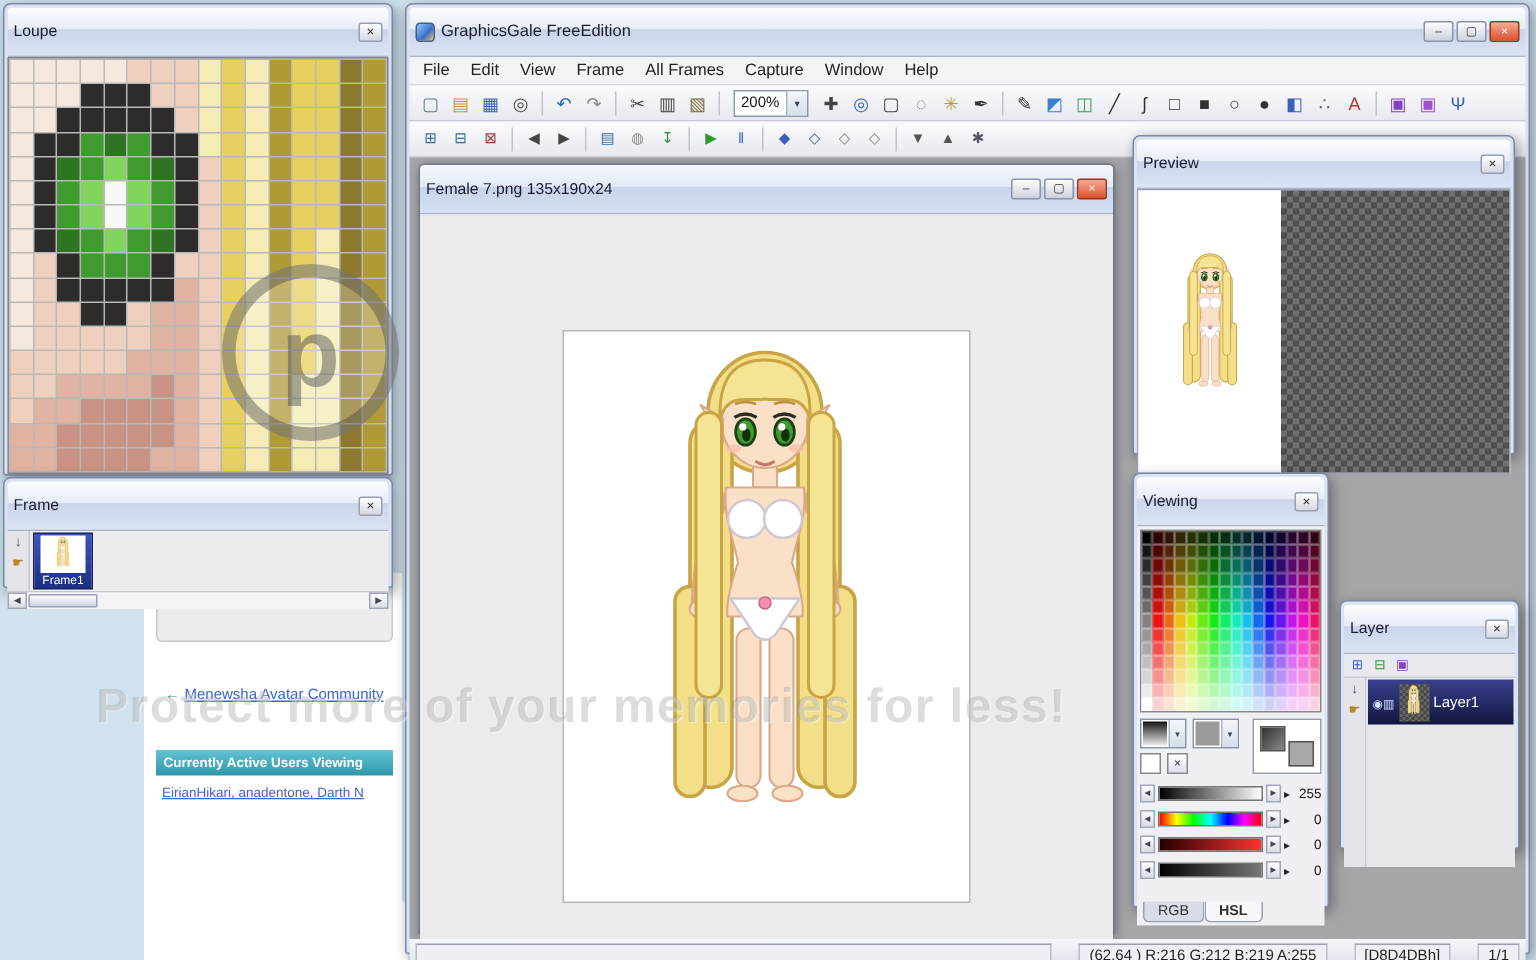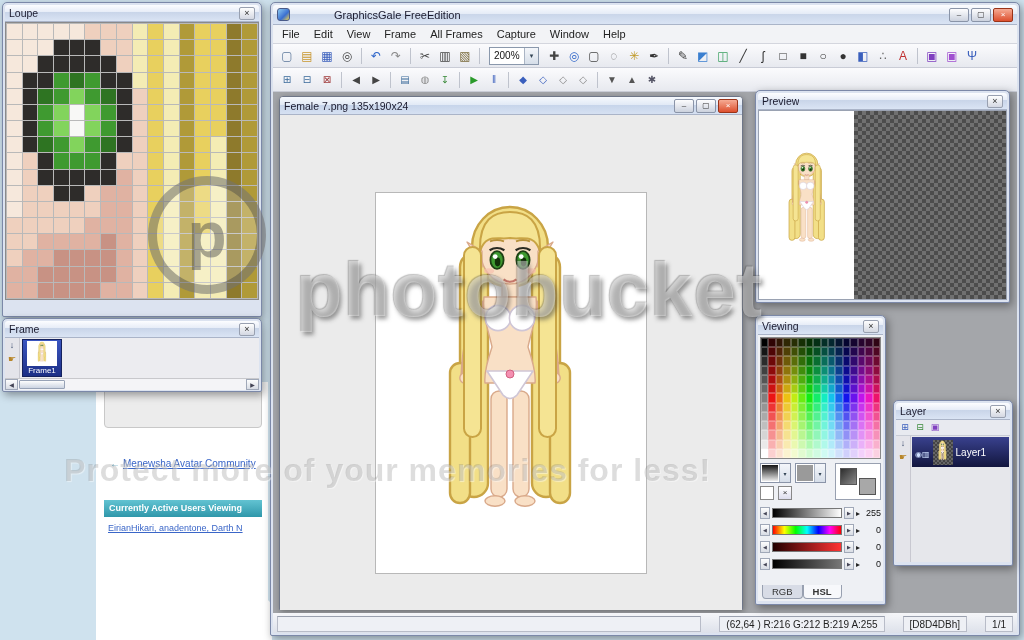--- a/index.html
+++ b/index.html
@@ -12,30 +12,30 @@
 .wp-graybox{position:absolute;left:104px;top:388px;width:158px;height:40px;background:#ececec;border:1px solid #c8c8c8;border-radius:4px;}
 .wp-link-row{position:absolute;left:110px;top:458px;font-size:10px;white-space:nowrap;}
 .wp-arrow{color:#2f8fb4;font-weight:bold;margin-right:3px;}
 .wp-link{color:#3a66c8;text-decoration:underline;cursor:pointer;}
 .wp-tealbar{position:absolute;left:104px;top:500px;width:158px;height:17px;background:linear-gradient(#62c3d2,#2f97aa);color:#fff;font-size:9px;font-weight:bold;line-height:17px;padding:0 5px;white-space:nowrap;overflow:hidden;}
 .wp-users{position:absolute;left:108px;top:523px;width:156px;font-size:9px;color:#3a66c8;text-decoration:underline;white-space:nowrap;overflow:hidden;}
 .wp-bottom-card{position:absolute;left:96px;top:598px;width:176px;height:42px;background:#ffffff;border-radius:10px 10px 0 0;}
 
 
 .win{position:absolute;background:#dce3f0;border:1px solid #7b88a8;box-shadow:2px 3px 9px rgba(0,0,0,.38);padding:2px;border-radius:5px 5px 2px 2px;}
-.titlebar{height:17px;display:flex;align-items:center;padding:0 4px;font-size:10.5px;color:#1a1a2e;background:linear-gradient(180deg,#fcfdff 0%,#e6ecf7 45%,#c9d5e9 46%,#dae4f4 100%);border-radius:3px 3px 0 0;border-bottom:1px solid #aab4c8;}
+.titlebar{height:17px;display:flex;align-items:center;padding:16px 4px;font-size:10.5px;color:#1a1a2e;background:linear-gradient(180deg,#fcfdff 0%,#e6ecf7 45%,#c9d5e9 46%,#dae4f4 100%);border-radius:3px 3px 0 0;border-bottom:1px solid #aab4c8;}
 .title-text{white-space:nowrap;overflow:hidden;}
 .closebtn{margin-left:auto;width:16px;height:13px;font-size:9px;line-height:11px;text-align:center;background:linear-gradient(#fefefe,#d4d8e2);border:1px solid #98a0b0;border-radius:2px;color:#333;cursor:pointer;}
 .winbtns{margin-left:auto;display:flex;gap:2px;}
 .wbtn{width:20px;height:14px;font-size:8px;line-height:12px;text-align:center;background:linear-gradient(#fdfdfe,#ccd2de);border:1px solid #8a94a8;border-radius:2px;color:#333;}
 .wclose{background:linear-gradient(#f6ab94,#dd4f2e);border-color:#9a3318;color:#fff;}
 
 
 .main-win{left:270px;top:2px;width:750px;height:634px;z-index:10;}
-.main-titlebar{height:20px;font-size:11px;gap:40px;}
+.main-titlebar{height:20px;font-size:11px;}
 .app-icon{width:13px;height:13px;border-radius:3px;background:linear-gradient(135deg,#8ecbf2 0%,#3a6fd0 60%,#f2d24a 100%);border:1px solid #4a5a88;margin-right:4px;flex:0 0 auto;}
 .menubar{height:19px;display:flex;align-items:center;background:#f2f3f6;border-bottom:1px solid #d4d6de;padding:0 2px;}
 .menu-item{font-size:11px;padding:2px 7px;color:#222;cursor:default;}
 .toolbar{height:24px;display:flex;align-items:center;background:linear-gradient(#fbfbfd,#e7e9ef);border-bottom:1px solid #c9ccd6;padding:0 4px;}
 .tgroup{display:inline-flex;align-items:center;}
 .tbtn{display:inline-flex;align-items:center;justify-content:center;width:20px;height:20px;font-size:12px;line-height:1;color:#333;border:1px solid transparent;border-radius:2px;cursor:default;flex:0 0 auto;}
 .toolbar2 .tbtn{font-size:10px;}
 .tsep{width:1px;height:16px;background:#bfc3cd;margin:0 4px;flex:0 0 auto;}
 .zoom-combo{display:inline-flex;height:18px;border:1px solid #8a98ac;background:#fff;margin:0 5px;align-items:center;}
 .zoom-val{width:34px;font-size:10px;padding-left:4px;color:#111;}
@@ -1087,17 +1087,16 @@
           <span class="layer-label">Layer1</span>
         </div>
       </div>
     </div>
   </div>
 
   <div class="watermark">
     <div class="wm-logo">
         <span>p</span>
       </div>
-    <div class="wm-text">photobucket</div>
     <div class="wm-tagline">Protect more of your memories for less!</div>
   </div>
 
 </div>
 
 </body></html>

